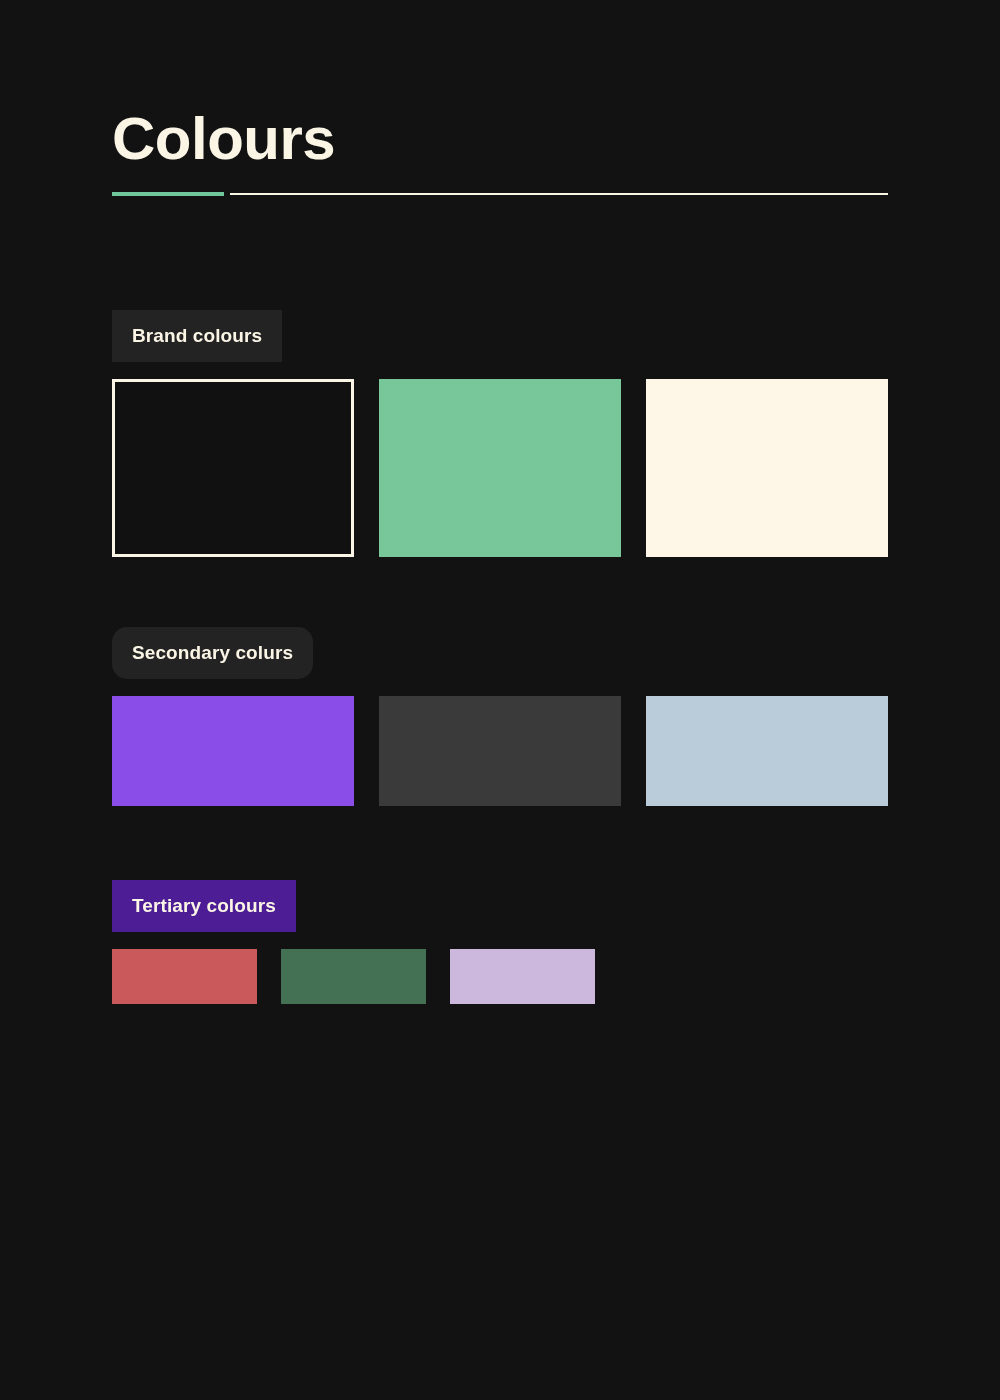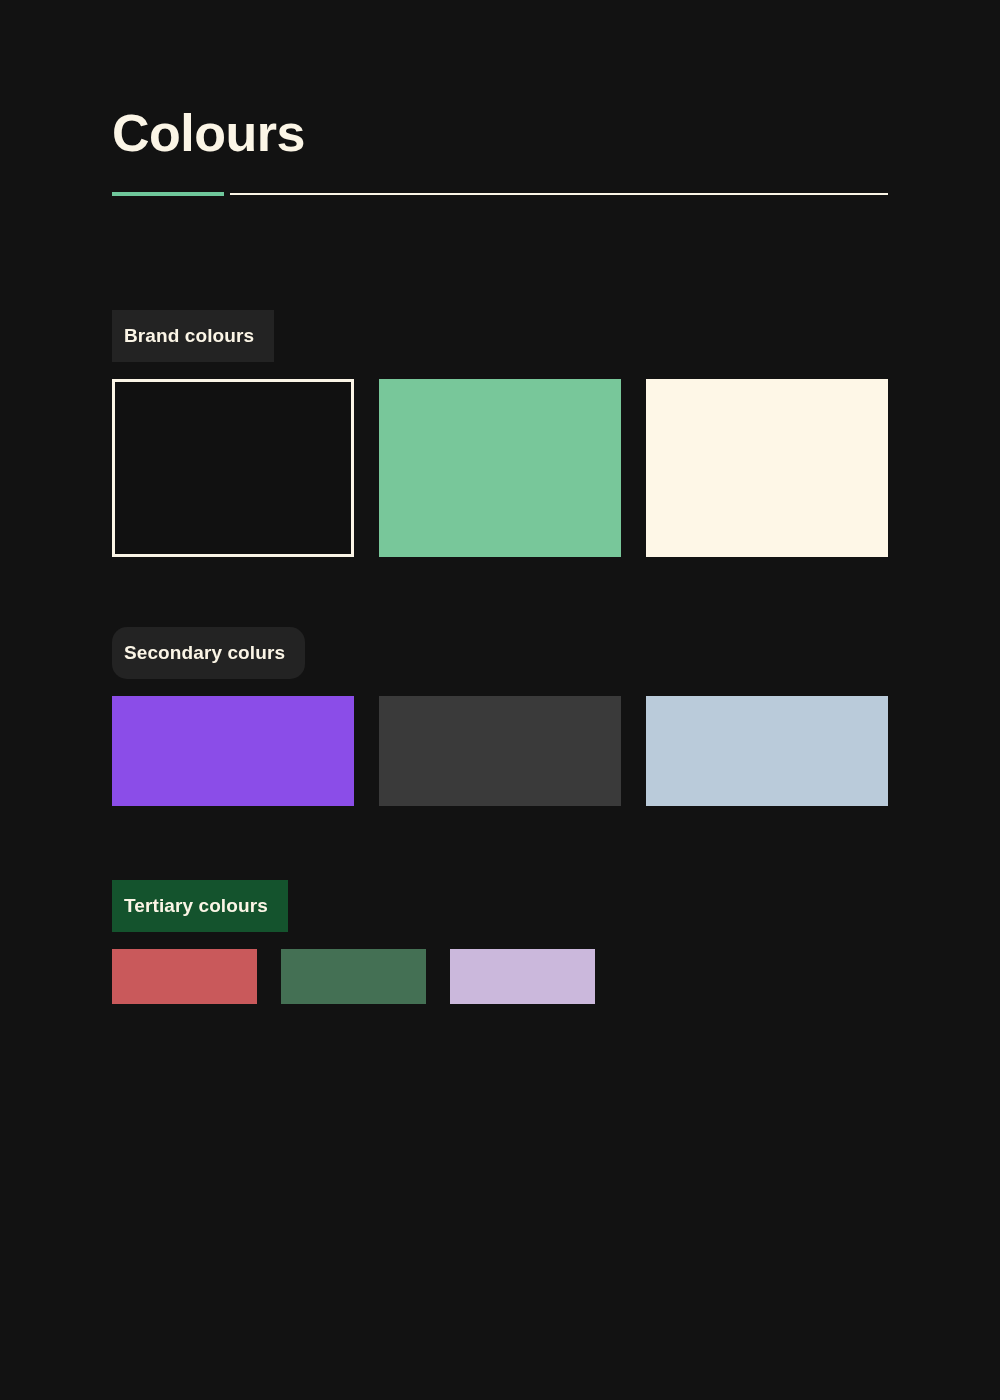--- a/index.html
+++ b/index.html
@@ -25,21 +25,21 @@
 
   
   .header {
     position: absolute;
     left: 112px;
     top: 104px;
     width: 776px;
   }
   .page-title {
     margin: 0;
-    font-size: 52px;
+    font-size: 60px;
     line-height: 1.15;
     font-weight: 700;
     letter-spacing: -0.5px;
     color: #FBF5E6;
     font-family: "Liberation Sans", sans-serif;
   }
 
   .rule {
     position: absolute;
     left: 112px;
@@ -75,21 +75,21 @@
   .section-secondary { top: 627px; }
   .section-tertiary  { top: 880px; }
 
   .chip {
     display: inline-block;
     background: #232323;
     color: #FBF5E6;
     font-size: 19px;
     font-weight: 700;
     line-height: 1;
-    padding: 16px 20px 17px 12px;
+    padding: 16px 20px 17px 20px;
     letter-spacing: 0.1px;
     white-space: nowrap;
   }
 
   .swatch-row {
     display: flex;
     align-items: flex-start;
     margin-top: 17px;
   }
 
@@ -153,21 +153,21 @@
   <div class="section section-secondary">
     <div class="chip" style="background: rgb(35, 35, 35); color: rgb(251, 245, 230); border-radius: 15px;">Secondary colurs</div>
     <div class="swatch-row row-secondary">
       <div class="swatch" style="background: rgb(139, 77, 232);"></div>
       <div class="swatch" style="background: rgb(58, 58, 58);"></div>
       <div class="swatch" style="background: rgb(186, 203, 218);"></div>
     </div>
   </div>
 
   <div class="section section-tertiary">
-    <div class="chip" style="background: #14532d; color: rgb(251, 245, 230);">Tertiary colours</div>
+    <div class="chip" style="background: #4c1d95; color: rgb(251, 245, 230);">Tertiary colours</div>
     <div class="swatch-row row-tertiary">
       <div class="swatch" style="background: rgb(201, 89, 91);"></div>
       <div class="swatch" style="background: rgb(68, 112, 84);"></div>
       <div class="swatch" style="background: rgb(203, 184, 220);"></div>
     </div>
   </div>
 
 </div>
 
 </body></html>

